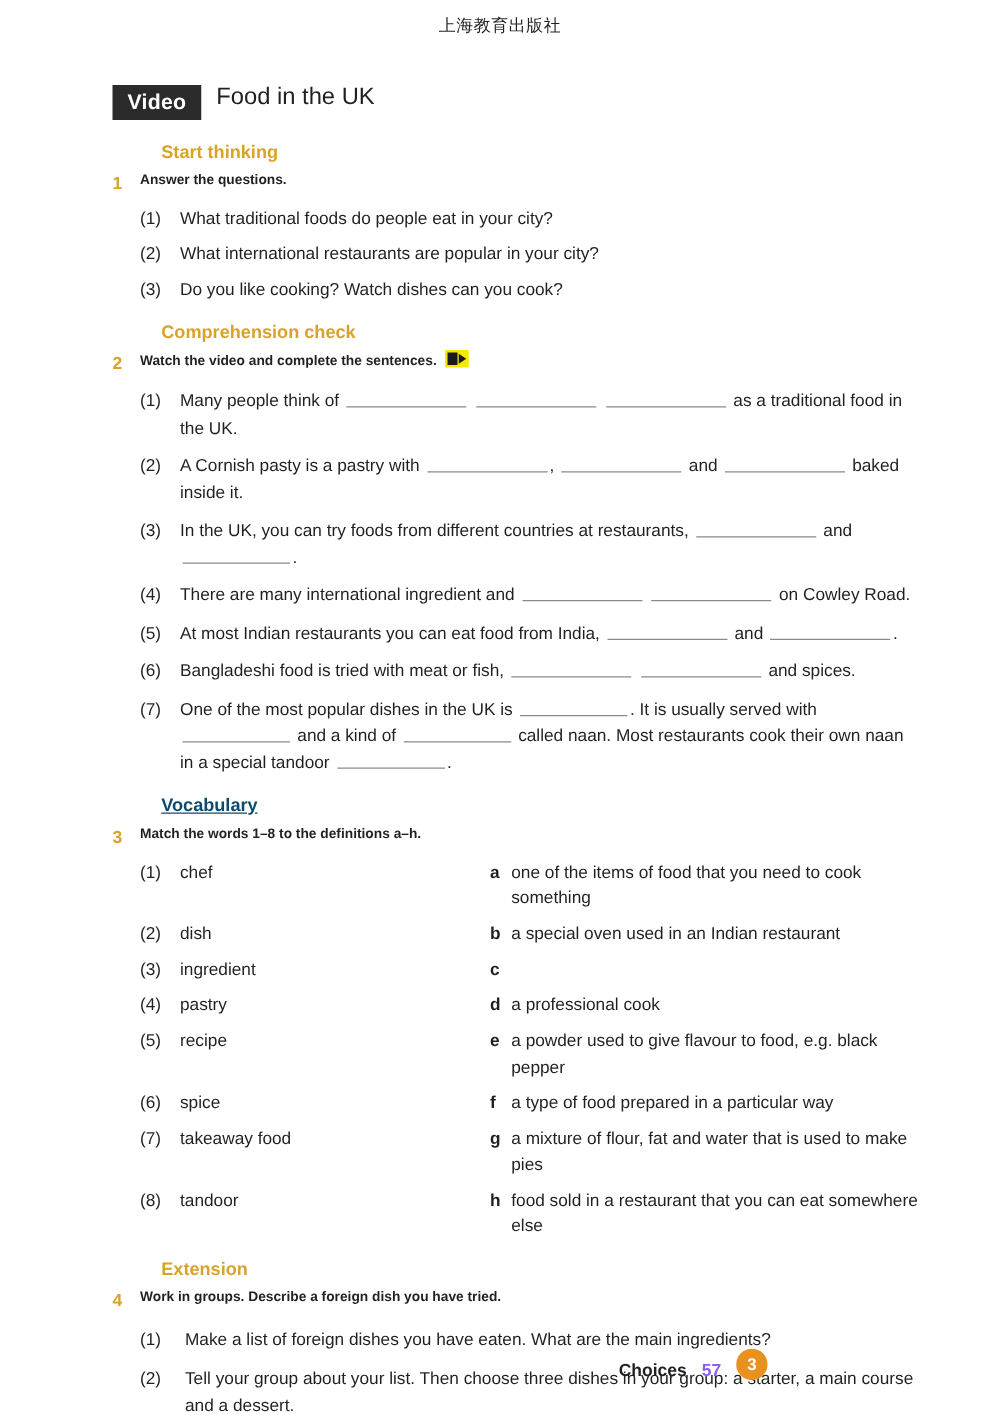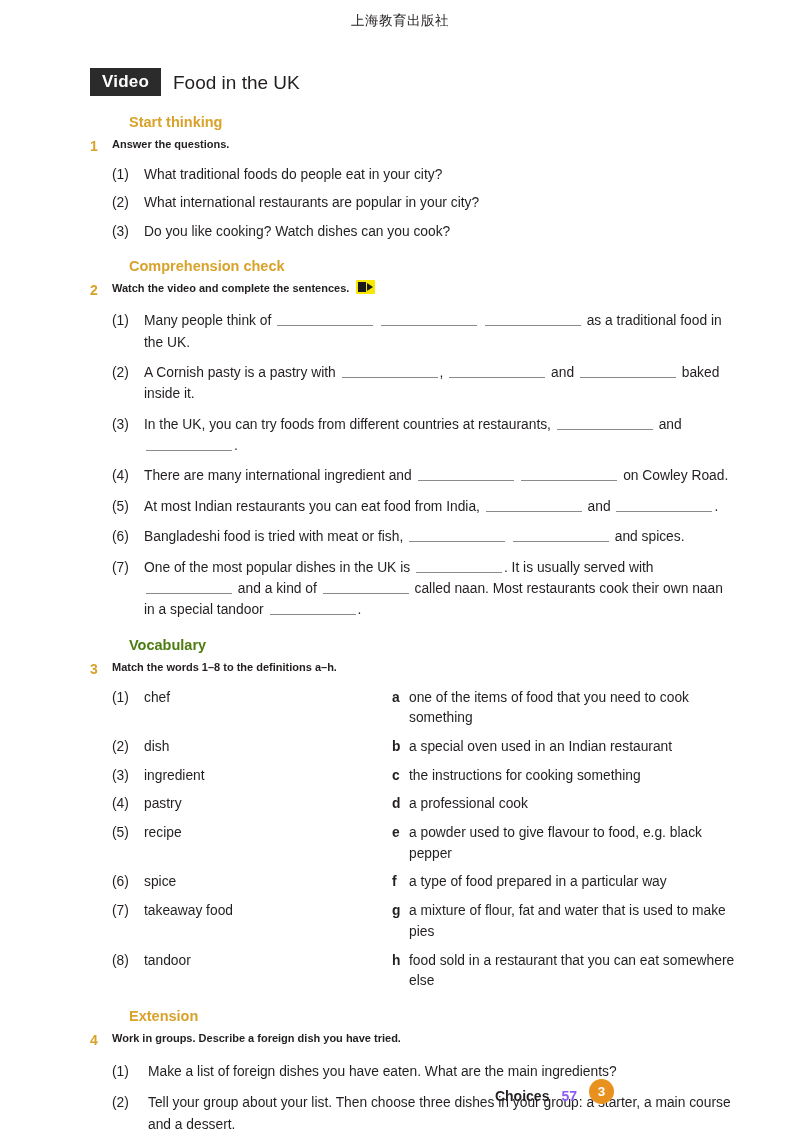--- a/index.html
+++ b/index.html
@@ -33,21 +33,20 @@
   }
   .content {
     position: absolute;
     left: 90px;
     top: 68px;
     width: 645px;
   }
   
   .video-head {
     display: flex;
-    align-items: center;
     margin-bottom: 18px;
   }
   .video-tag {
     background: #2b2b2b;
     color: #ffffff;
     font-size: 17px;
     font-weight: bold;
     padding: 5px 12px 6px 12px;
     line-height: 1;
     letter-spacing: 0.2px;
@@ -60,21 +59,21 @@
   }
   
   .section-head {
     color: #d9a22a;
     font-weight: bold;
     font-size: 14.5px;
     margin-top: 16px;
     margin-bottom: 6px;
     margin-left: 39px;
   }
-  .vocab-head { color: #4d7c0f; }
+  .vocab-head { color: #0c4a6e; text-decoration: underline; }
   
   .task {
     display: flex;
     align-items: flex-start;
     margin-bottom: 2px;
   }
   .task-num {
     color: #d9a22a;
     font-weight: bold;
     font-size: 14px;
@@ -342,21 +341,20 @@
         </div>
       </div>
 
       <div class="match-row">
         <div class="match-left">
           <span class="match-num">(3)</span>
           <span class="match-word">ingredient</span>
         </div>
         <div class="match-right">
           <span class="match-letter">c</span>
-          <span class="match-def">the instructions for cooking something</span>
         </div>
       </div>
 
       <div class="match-row">
         <div class="match-left">
           <span class="match-num">(4)</span>
           <span class="match-word">pastry</span>
         </div>
         <div class="match-right">
           <span class="match-letter">d</span>

